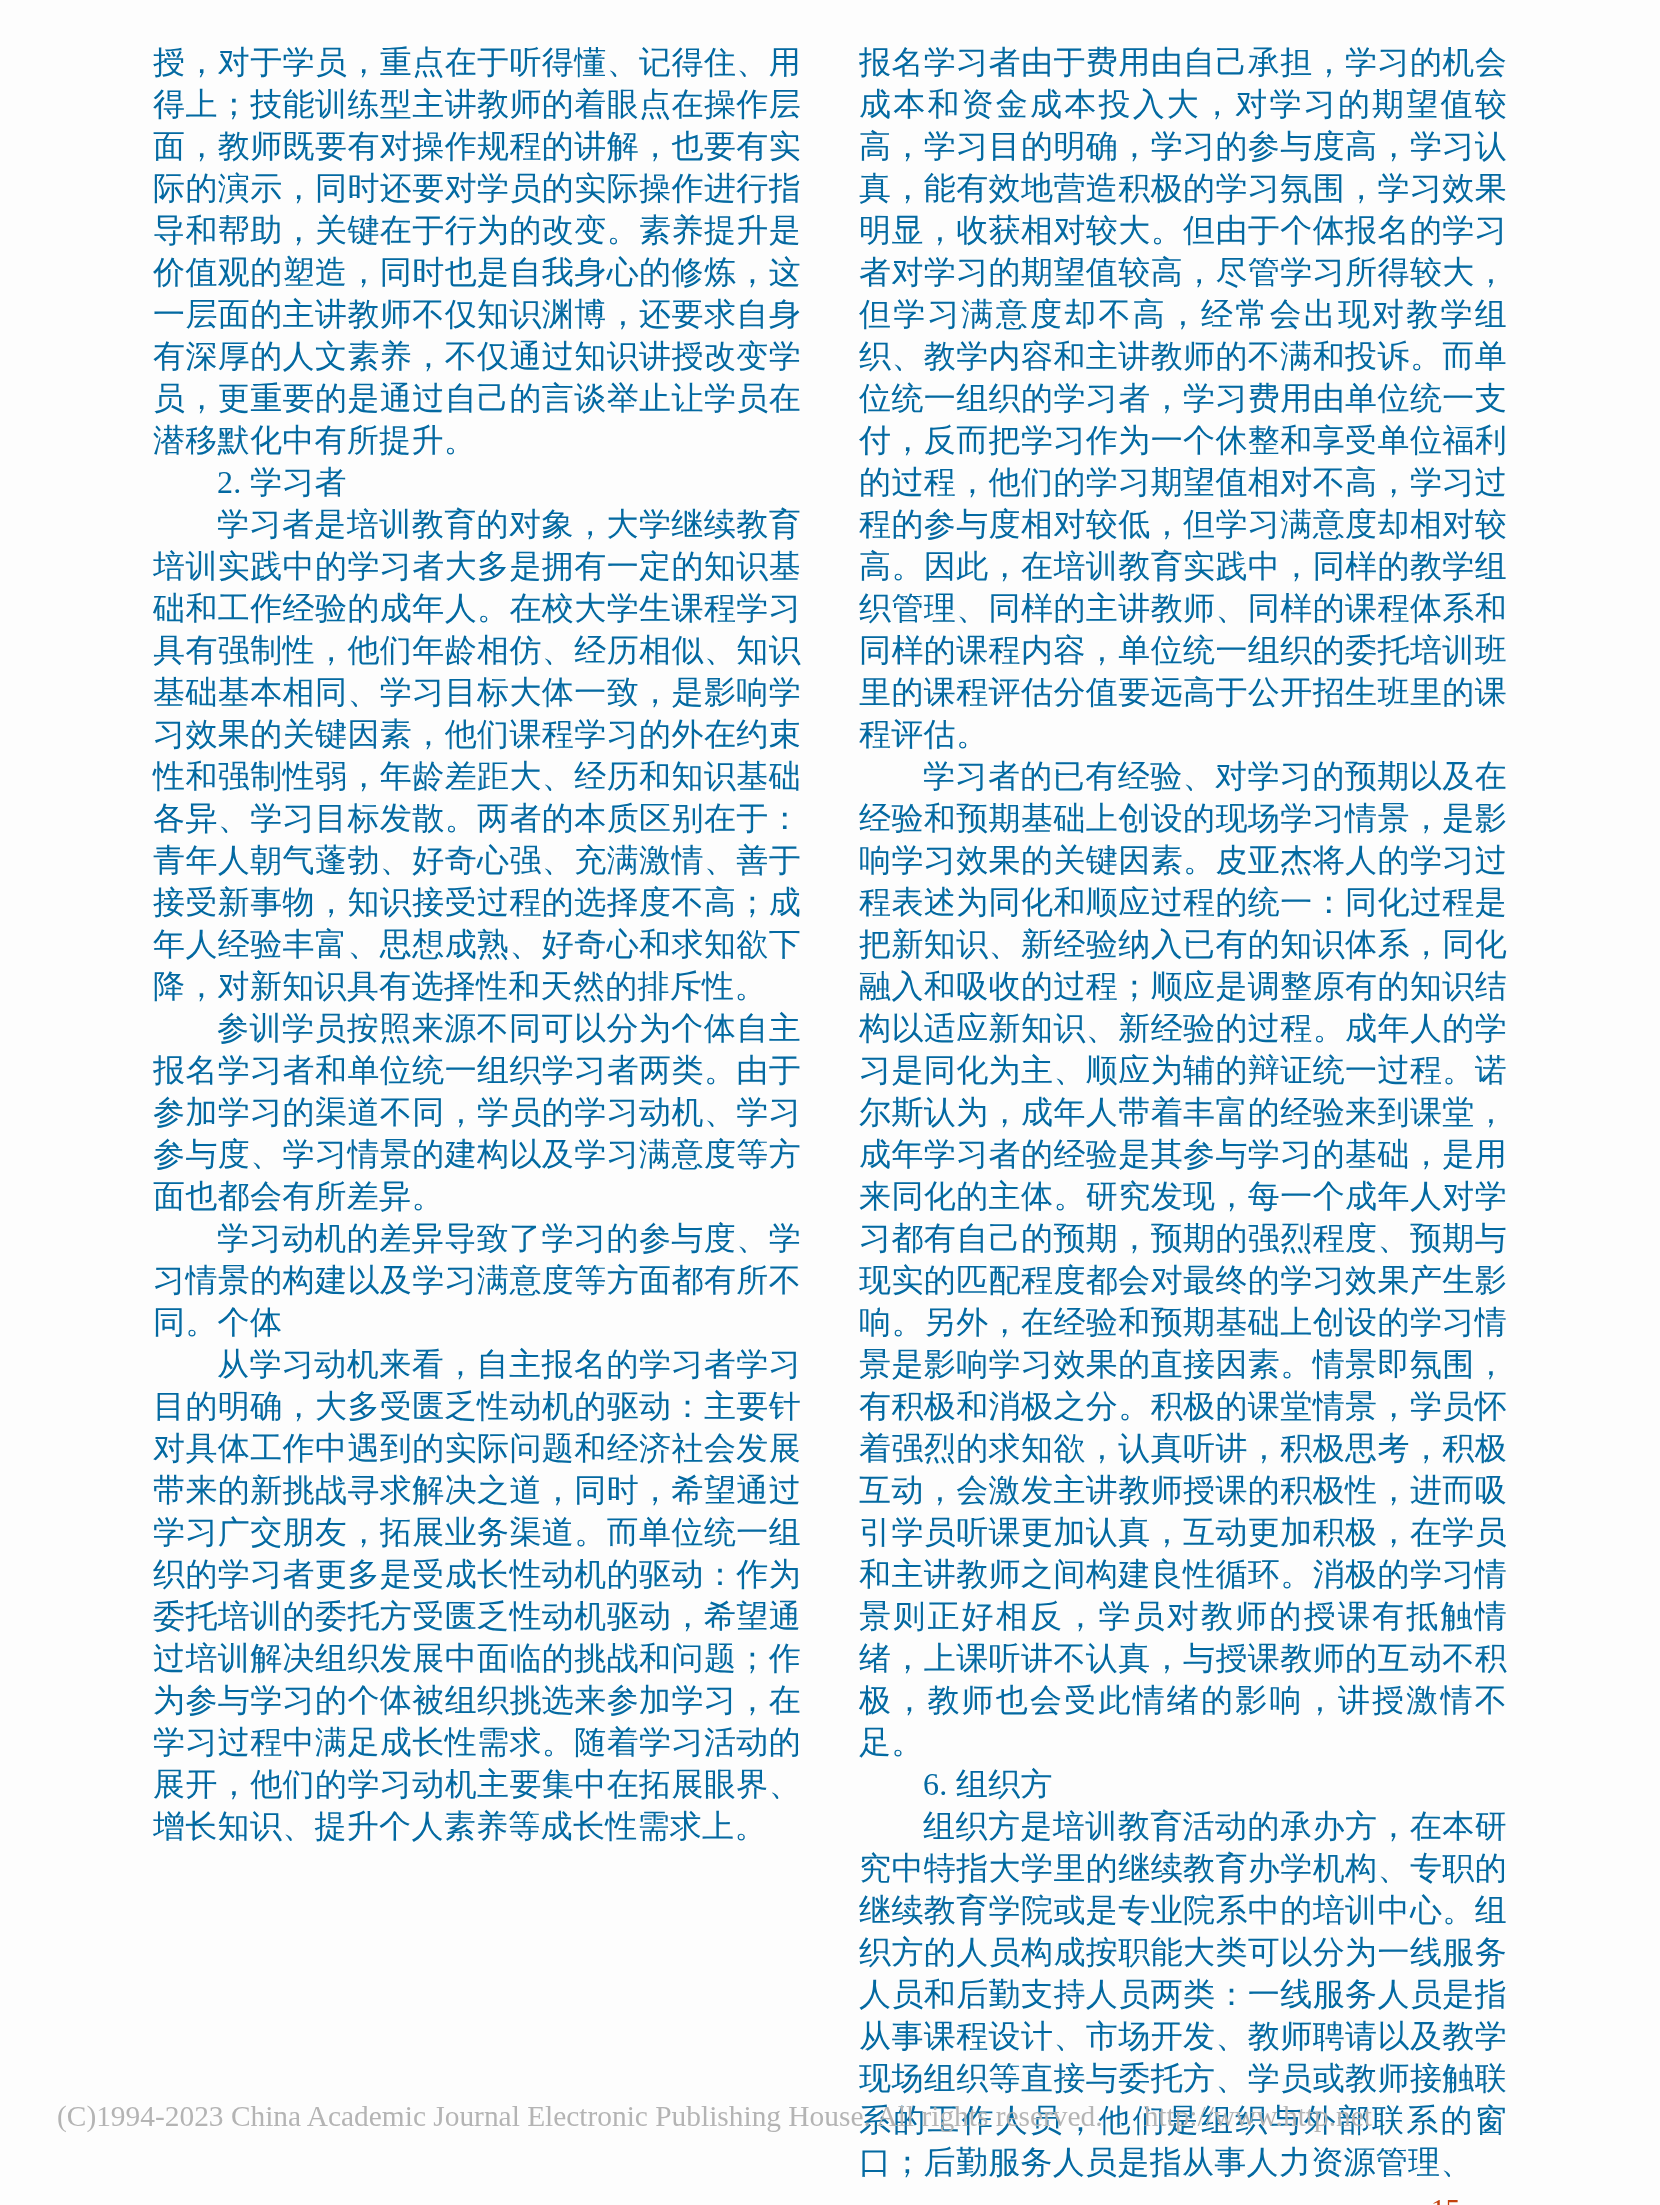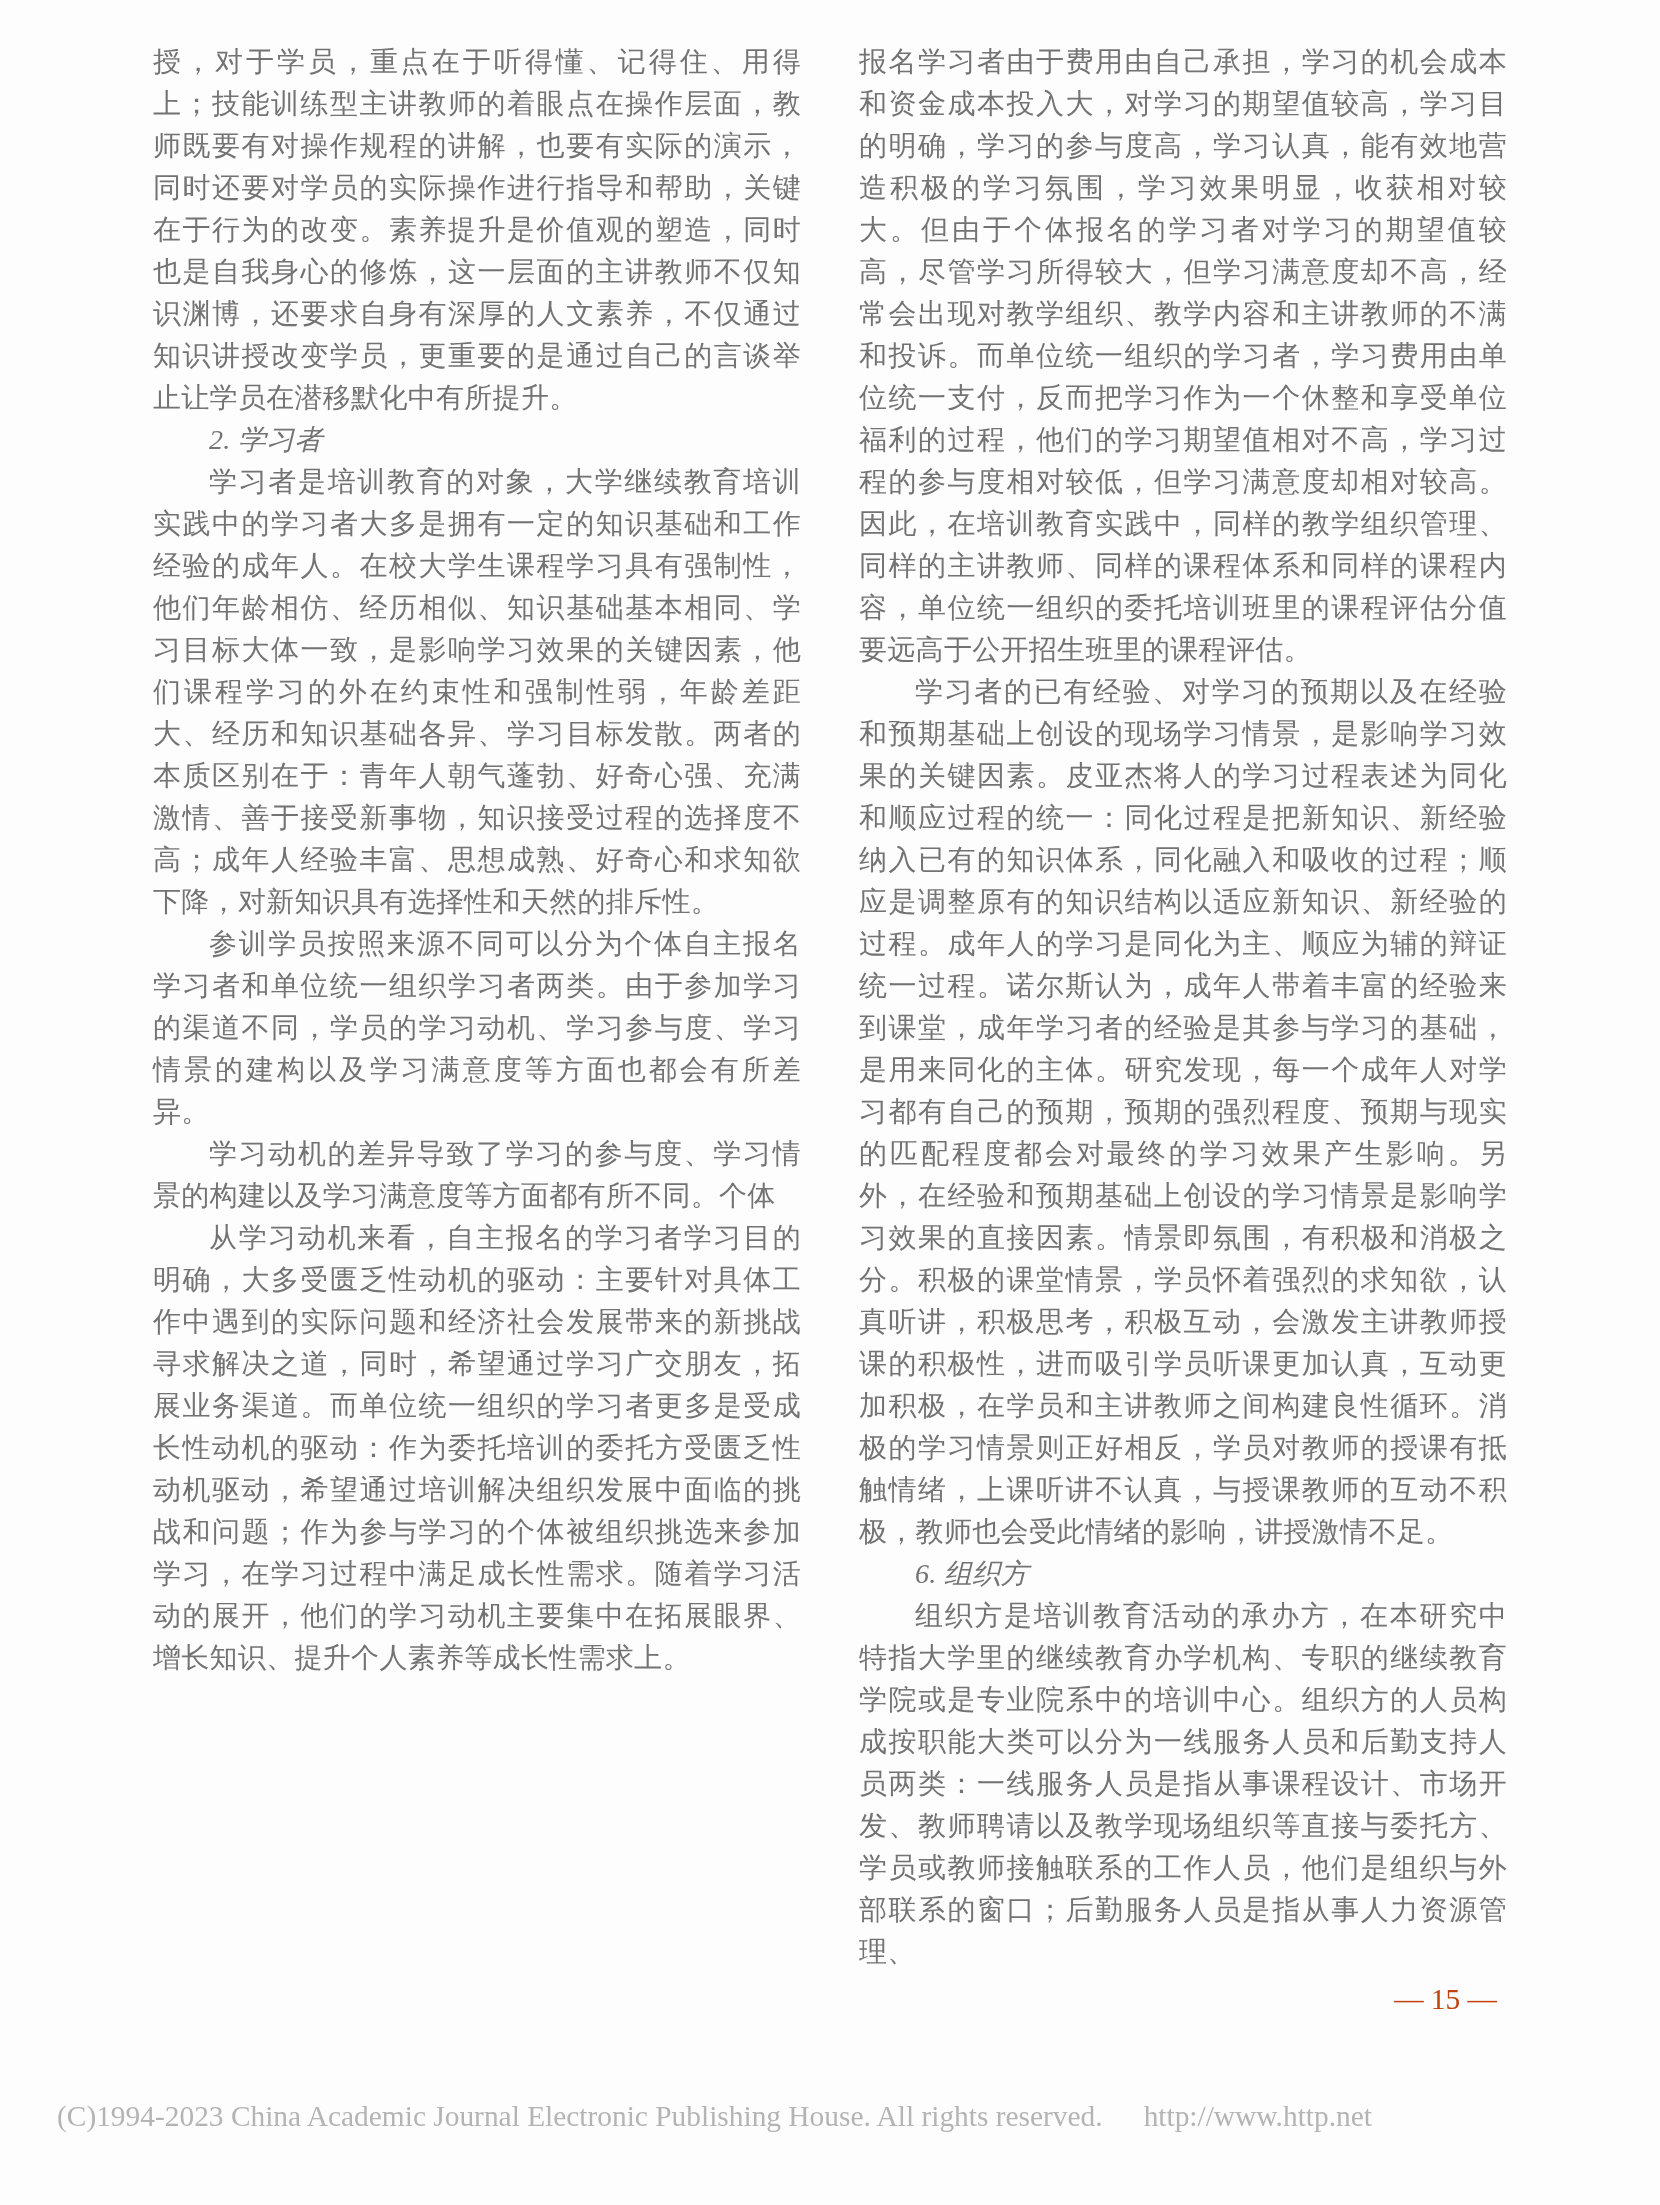--- a/index.html
+++ b/index.html
@@ -14,31 +14,30 @@
   .columns {
     position: absolute;
     top: 41px;
     left: 153px;
     display: flex;
     gap: 58px;
   }
   .col { width: 648px; }
   .para {
     margin: 0;
-    font-size: 28px;
+    font-size: 32px;
     line-height: 42px;
-    color: #737373;
+    color: #0369a1;
     text-align: justify;
     text-justify: inter-character;
     text-indent: 2em;
     letter-spacing: 0.3px;
   }
   .cont { text-indent: 0; }
   .heading {
-    font-style: italic;
     font-weight: 400;
   }
   .page-number {
     margin: 5.4px 0 0 0;
     font-size: 29.4px;
     line-height: 42px;
     color: #c2410c;
     text-align: right;
     padding-right: 10px;
   }

